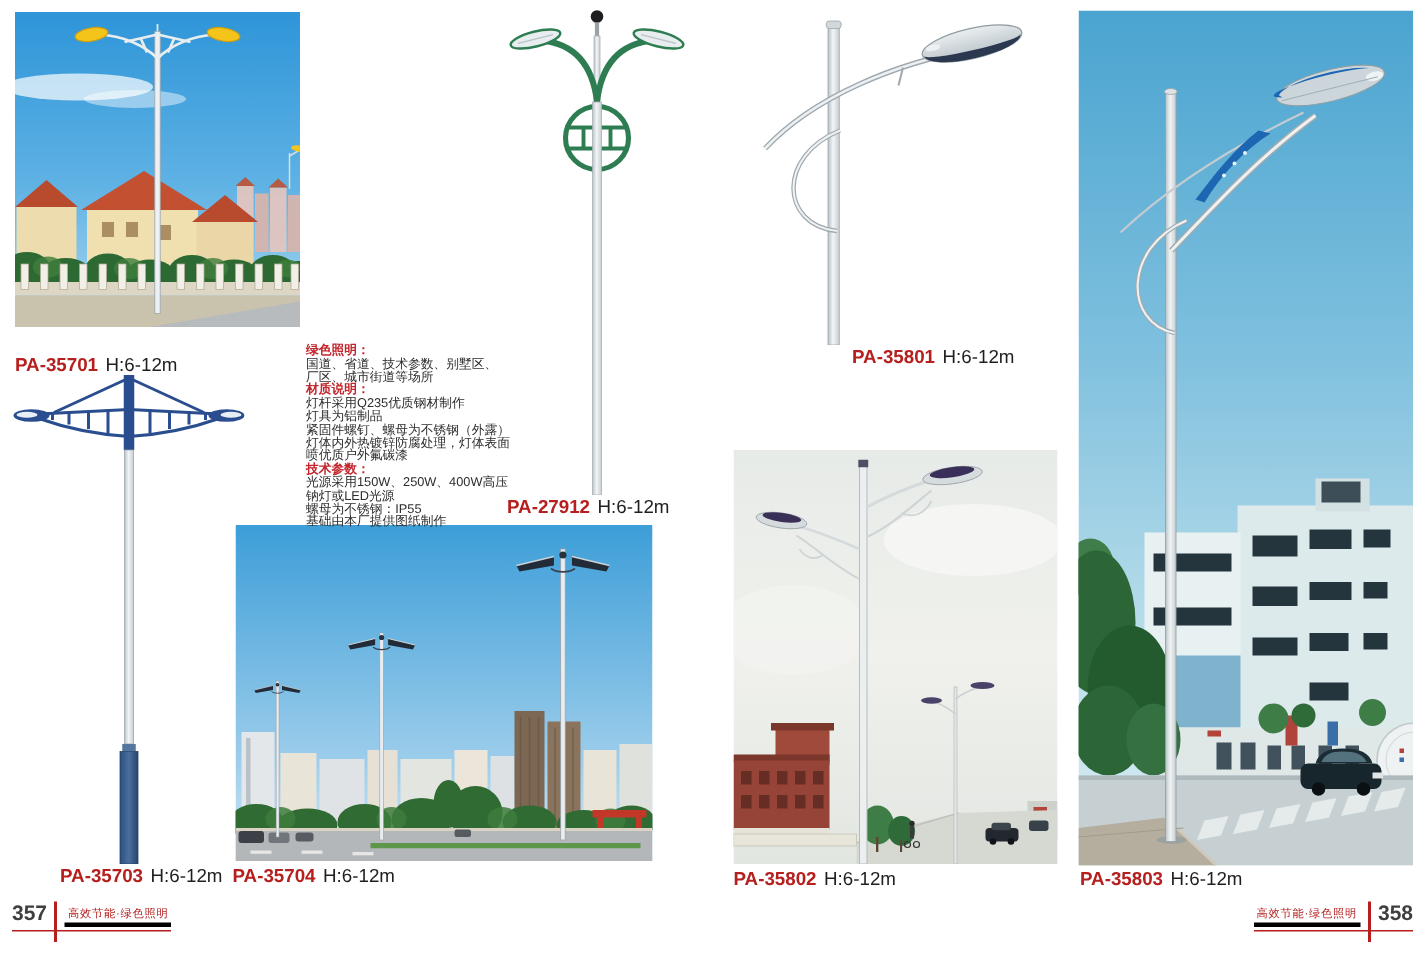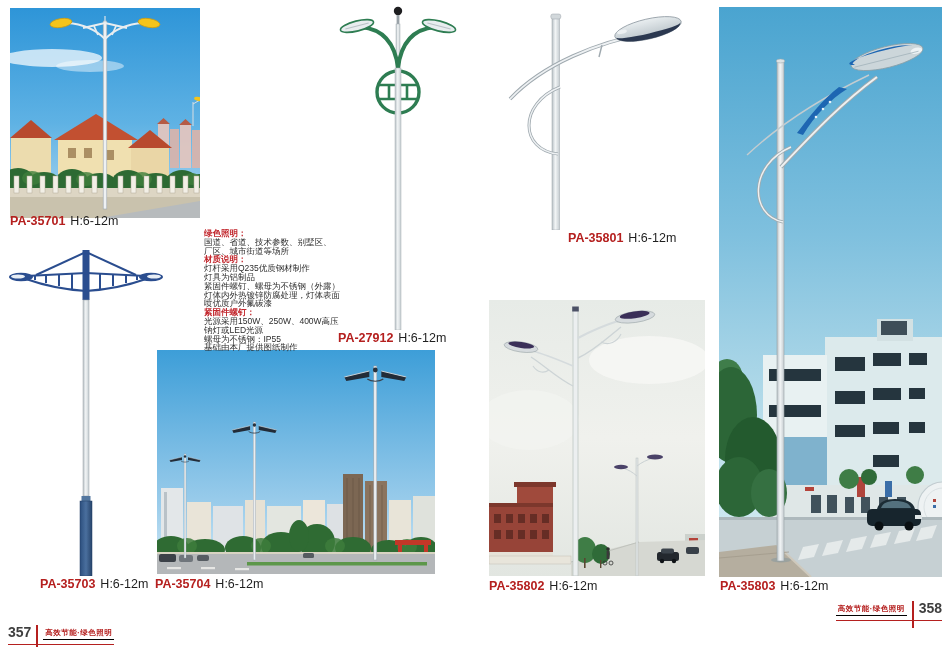--- a/index.html
+++ b/index.html
@@ -14,26 +14,26 @@
   .plabel .pid   { color:#b5201f; font-weight:bold; }
   .plabel .pspec { color:#1f1f1f; margin-left:5px; }
 
   .spec-text { position:absolute; left:204px; top:229px; width:172px;
                font-size:8.5px; line-height:8.8px; color:#2d2d2d; }
   .spec-text div { white-space:nowrap; }
   .spec-text .head { color:#c2272d; font-weight:bold; }
 
   .footer { position:absolute; top:601px; display:flex; align-items:flex-start;
             height:17px; border-bottom:1px solid #b5201f; padding-bottom:2px; }
-  .footer-left  { left:8px;margin-top:24px; }
+  .footer-left  { left:8px; }
   .footer-right { right:8px; }
   .pageno { font-size:14px; font-weight:bold; color:#3f3f3f; line-height:15px; }
   .fdiv   { width:2px; background:#b5201f; height:27px; margin:0 5px; flex:0 0 auto; }
-  .slogan { font-size:7.5px; font-weight:bold; color:#b5201f; line-height:9px;
-            margin-top:3px; border-bottom:1px solid #000000; padding:0 2px 1.5px 2px;
+  .slogan { font-size:7.5px; font-weight:normal; color:#b5201f; line-height:9px;
+            margin-top:3px; border-bottom:3px solid #000000; padding:0 2px 1.5px 2px;
             letter-spacing:0.5px; white-space:nowrap; }
 </style>
 </head>
 <body>
 
 <div class="page">
 
   <svg width="0" height="0" style="position:absolute" aria-hidden="true">
     <defs>
       <linearGradient id="g-silver" x1="0" y1="0" x2="1" y2="0">
@@ -459,28 +459,28 @@
   <div class="spec-text">
     <div class="head">绿色照明：</div>
     <div>国道、省道、技术参数、别墅区、</div>
     <div>厂区、城市街道等场所</div>
     <div class="head">材质说明：</div>
     <div>灯杆采用Q235优质钢材制作</div>
     <div>灯具为铝制品</div>
     <div>紧固件螺钉、螺母为不锈钢（外露）</div>
     <div>灯体内外热镀锌防腐处理，灯体表面</div>
     <div>喷优质户外氟碳漆</div>
-    <div class="head">紧固件螺钉：</div>
+    <div class="head">技术参数：</div>
     <div>光源采用150W、250W、400W高压</div>
     <div>钠灯或LED光源</div>
     <div>螺母为不锈钢：IP55</div>
     <div>基础由本厂提供图纸制作</div>
   </div>
 
-  <div class="plabel" style="left:10px;top:214px">
+  <div class="plabel" style="left:10px;top:236px">
     <span class="pid">PA-35701</span><span class="pspec">H:6-12m</span>
   </div>
   <div class="plabel" style="left:338px;top:331px">
     <span class="pid">PA-27912</span><span class="pspec">H:6-12m</span>
   </div>
   <div class="plabel" style="left:568px;top:231px">
     <span class="pid">PA-35801</span><span class="pspec">H:6-12m</span>
   </div>
   <div class="plabel" style="left:40px;top:577px">
     <span class="pid">PA-35703</span><span class="pspec">H:6-12m</span>

